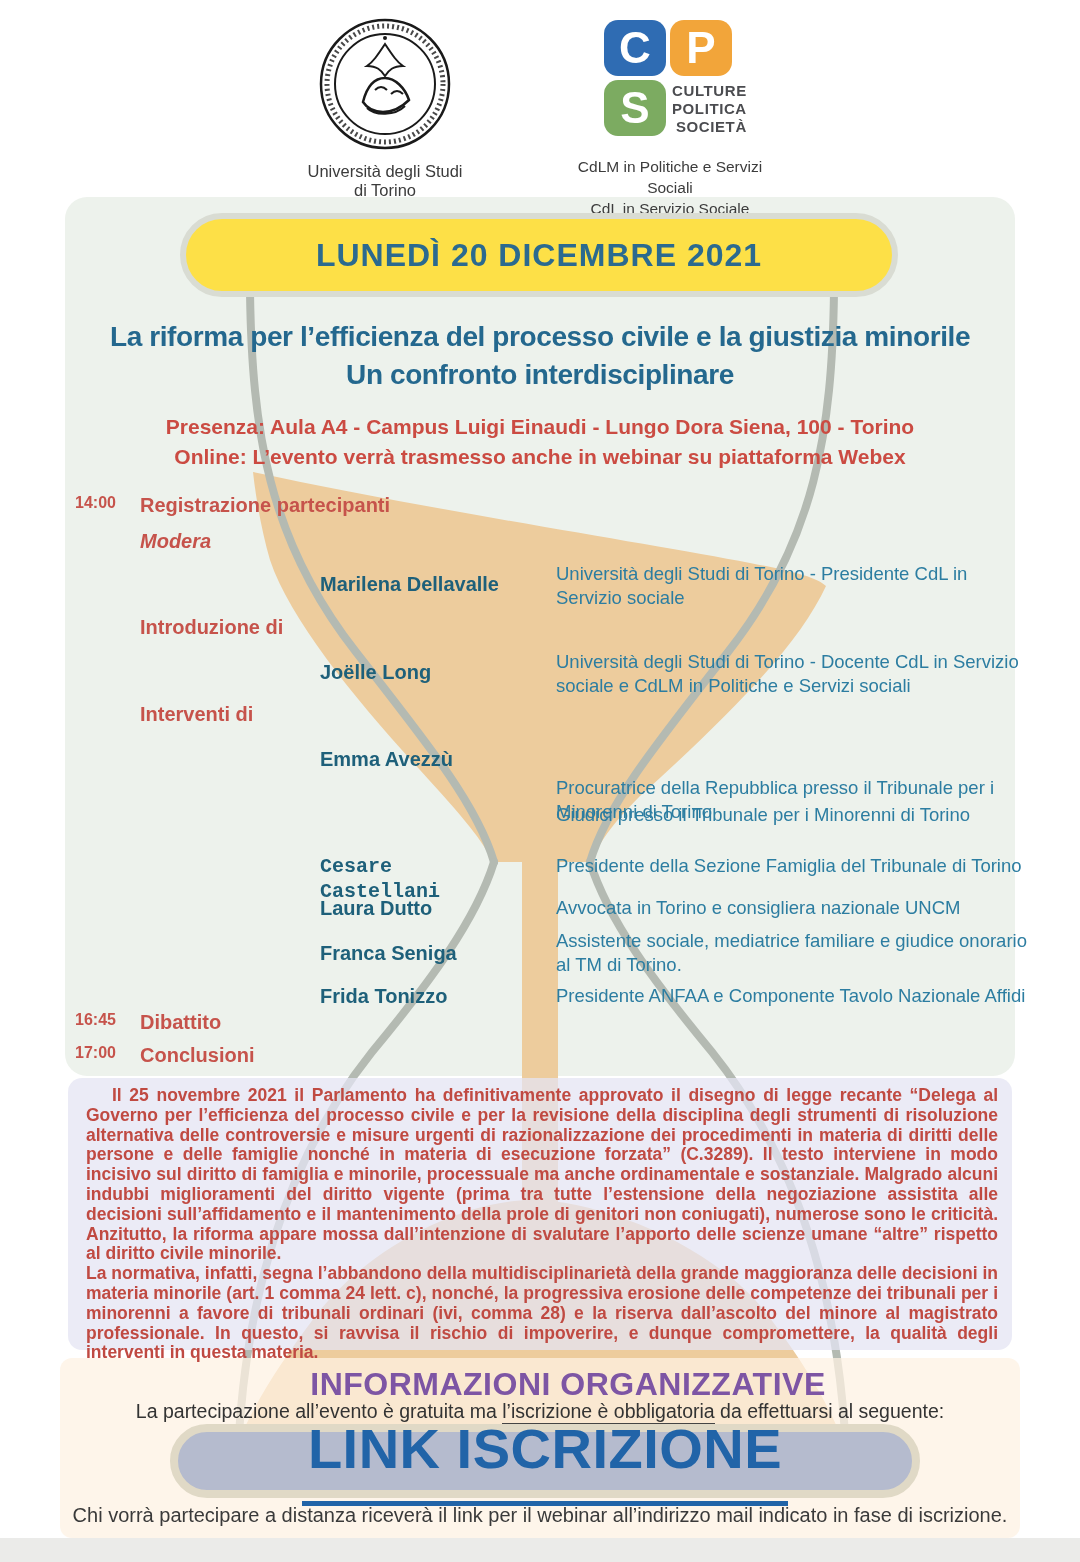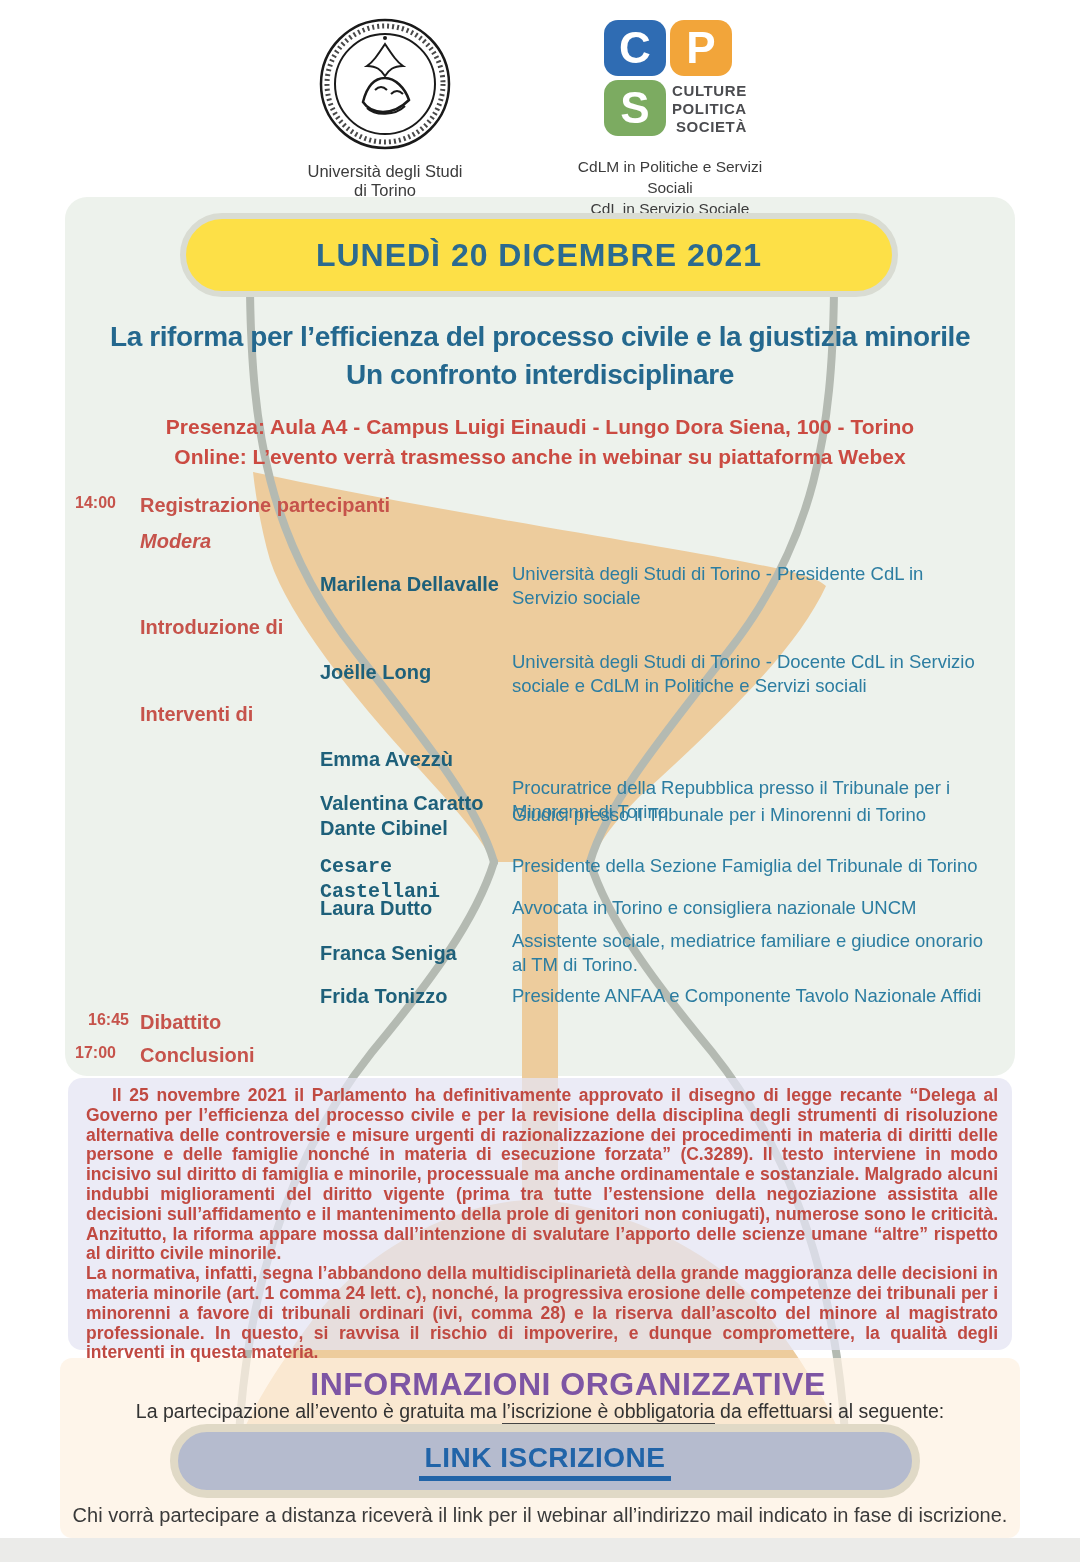--- a/index.html
+++ b/index.html
@@ -39,38 +39,38 @@
   .title { position:absolute; left:0; top:318px; width:1080px; text-align:center; z-index:3;
            color:#24688e; font-weight:bold; font-size:28px; line-height:38px; letter-spacing:-0.4px; }
   .location { position:absolute; left:0; top:412px; width:1080px; text-align:center; z-index:3;
               color:#cb4b42; font-weight:bold; font-size:21px; line-height:30px; }
 
   
   .sch { position:absolute; z-index:3; font-weight:bold; }
   .sch-time  { color:#c6534b; font-size:16px; }
   .sch-label { color:#c6534b; font-size:20px; }
   .sp-name { position:absolute; z-index:3; width:188px; color:#1e607a; font-weight:bold; font-size:20px; line-height:25px; }
-  .sp-role { position:absolute; z-index:3; width:482px; color:#2c7da1; font-size:18.5px; line-height:24px; }
+  .sp-role { position:absolute; z-index:3; width:482px; color:#2c7da1; font-size:18.5px; line-height:24px;margin-left:44px; }
 
   
   .abstract { position:absolute; left:86px; top:1086px; width:912px; z-index:3;
               color:#c04a42; font-weight:600; font-size:17.5px; line-height:19.8px; text-align:justify; }
   .abstract p.first { text-indent:26px; }
 
   
   .info-heading { position:absolute; left:0; top:1366px; width:1080px; text-align:center; z-index:3;
                   color:#7d55a4; font-weight:bold; font-size:32px; letter-spacing:.5px;margin-left:28px; }
   .participation { position:absolute; left:0; top:1400px; width:1080px; text-align:center; z-index:3;
                    color:#333333; font-size:19.5px; }
   .participation .u { border-bottom:2px solid #444; padding-bottom:1px; }
   .link-pill { position:absolute; left:170px; top:1424px; width:750px; height:74px; background:#b5bbce;
                border:8px solid #e0d9c6; border-radius:40px; z-index:3;
                display:flex; align-items:center; justify-content:center; }
-  .link-label { color:#2164a8; font-weight:bold; font-size:28px; letter-spacing:.5px;
-                border-bottom:5px solid #2164a8; padding:0 6px 2px 6px; cursor:pointer; }
+  .link-label { color:#2164a8; font-weight:bold; font-size:56px; letter-spacing:.5px;
+                border-bottom:5px solid #2164a8; padding:0 6px 20px 6px; cursor:pointer; }
   .footer-note { position:absolute; left:0; top:1504px; width:1080px; text-align:center; z-index:3;
                  color:#3a3a3a; font-size:20px; }
 </style>
 </head>
 <body>
 
 <div class="page">
 
   <div class="green-box"></div>
   <div class="bottom-strip"></div>
@@ -139,35 +139,34 @@
   <div class="location">
     <div>Presenza: Aula A4 - Campus Luigi Einaudi - Lungo Dora Siena, 100 - Torino</div>
     <div>Online: L’evento verrà trasmesso anche in webinar su piattaforma Webex</div>
   </div>
 
   <div class="sch sch-time" style="left:75px;  top:494px;">14:00</div>
   <div class="sch sch-label" style="left:140px; top:494px;">Registrazione partecipanti</div>
   <div class="sch sch-label" style="left:140px; top:530px;font-style:italic;">Modera</div>
   <div class="sch sch-label" style="left:140px; top:616px;">Introduzione di</div>
   <div class="sch sch-label" style="left:140px; top:703px;">Interventi di</div>
-  <div class="sch sch-time" style="left:75px;  top:1011px;margin-left:13px;">16:45</div>
+  <div class="sch sch-time" style="left:75px;  top:1011px;">16:45</div>
   <div class="sch sch-label" style="left:140px; top:1011px;">Dibattito</div>
   <div class="sch sch-time" style="left:75px;  top:1044px;">17:00</div>
   <div class="sch sch-label" style="left:140px; top:1044px;">Conclusioni</div>
 
   <div class="sp-name" style="left:320px; top:572px;">Marilena Dellavalle</div>
   <div class="sp-role" style="left:512px; top:562px;">Università degli Studi di Torino - Presidente CdL in Servizio sociale</div>
 
   <div class="sp-name" style="left:320px; top:660px;">Joëlle Long</div>
   <div class="sp-role" style="left:512px; top:650px;">Università degli Studi di Torino - Docente CdL in Servizio sociale e CdLM in Politiche e Servizi sociali</div>
 
   <div class="sp-name" style="left:320px; top:747px;">Emma Avezzù</div>
   <div class="sp-role" style="left:512px; top:776px;">Procuratrice della Repubblica presso il Tribunale per i Minorenni di Torino</div>
 
-  <div class="sp-name" style="left:320px; top:791px;">Valentina Caratto Dante Cibinel</div>
   <div class="sp-role" style="left:512px; top:803px;">Giudici presso il Tribunale per i Minorenni di Torino</div>
 
   <div class="sp-name" style="left:320px; top:854px;font-family:Liberation Mono, monospace;">Cesare Castellani</div>
   <div class="sp-role" style="left:512px; top:854px;">Presidente della Sezione Famiglia del Tribunale di Torino</div>
 
   <div class="sp-name" style="left:320px; top:896px;">Laura Dutto</div>
   <div class="sp-role" style="left:512px; top:896px;">Avvocata in Torino e consigliera nazionale UNCM</div>
 
   <div class="sp-name" style="left:320px; top:941px;">Franca Seniga</div>
   <div class="sp-role" style="left:512px; top:929px;">Assistente sociale, mediatrice familiare e giudice onorario al TM di Torino.</div>

